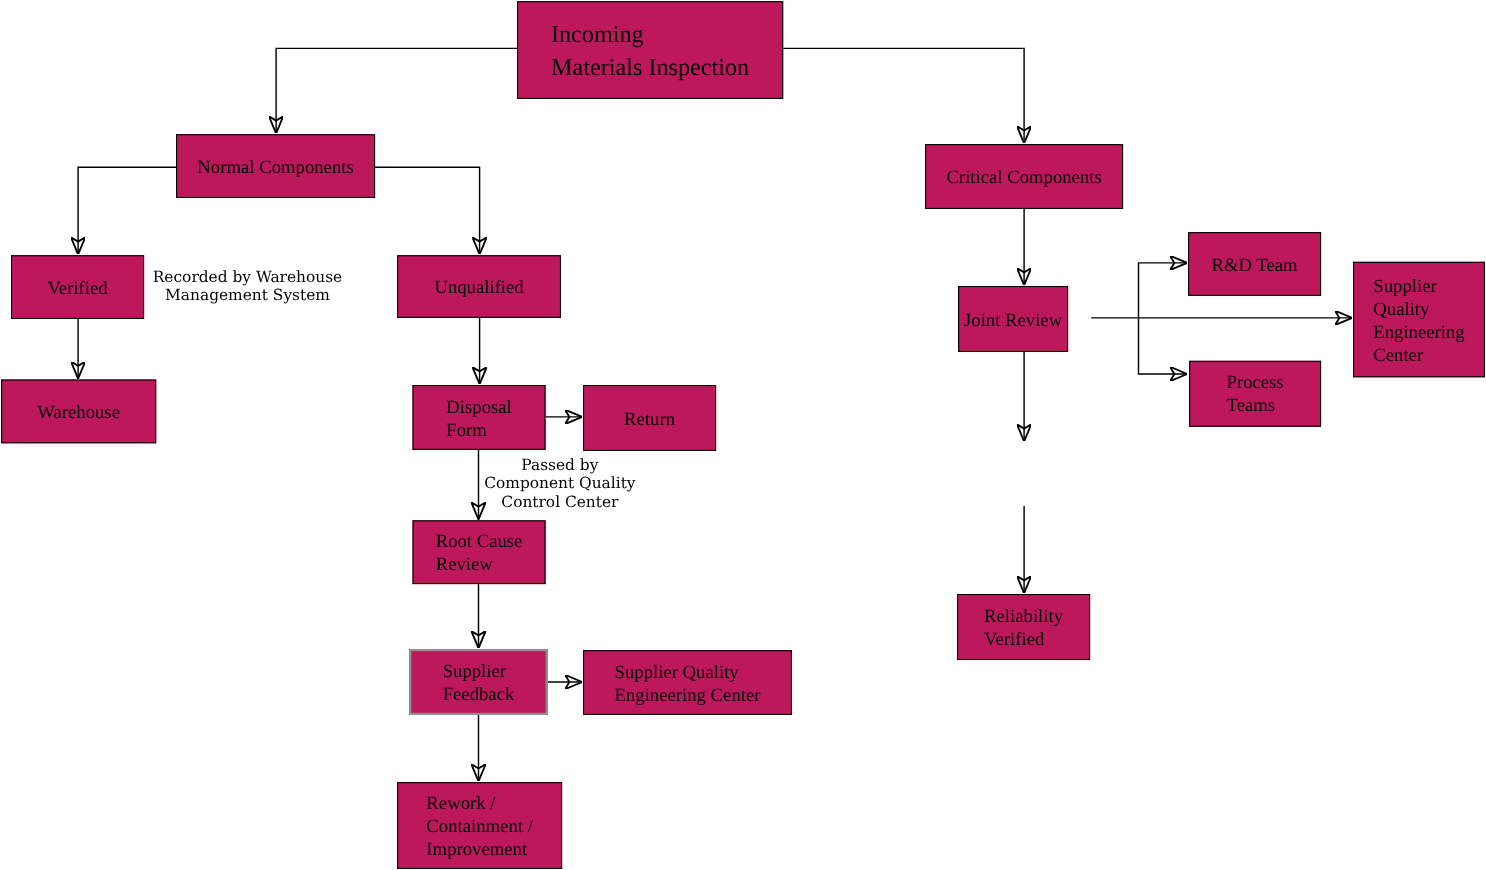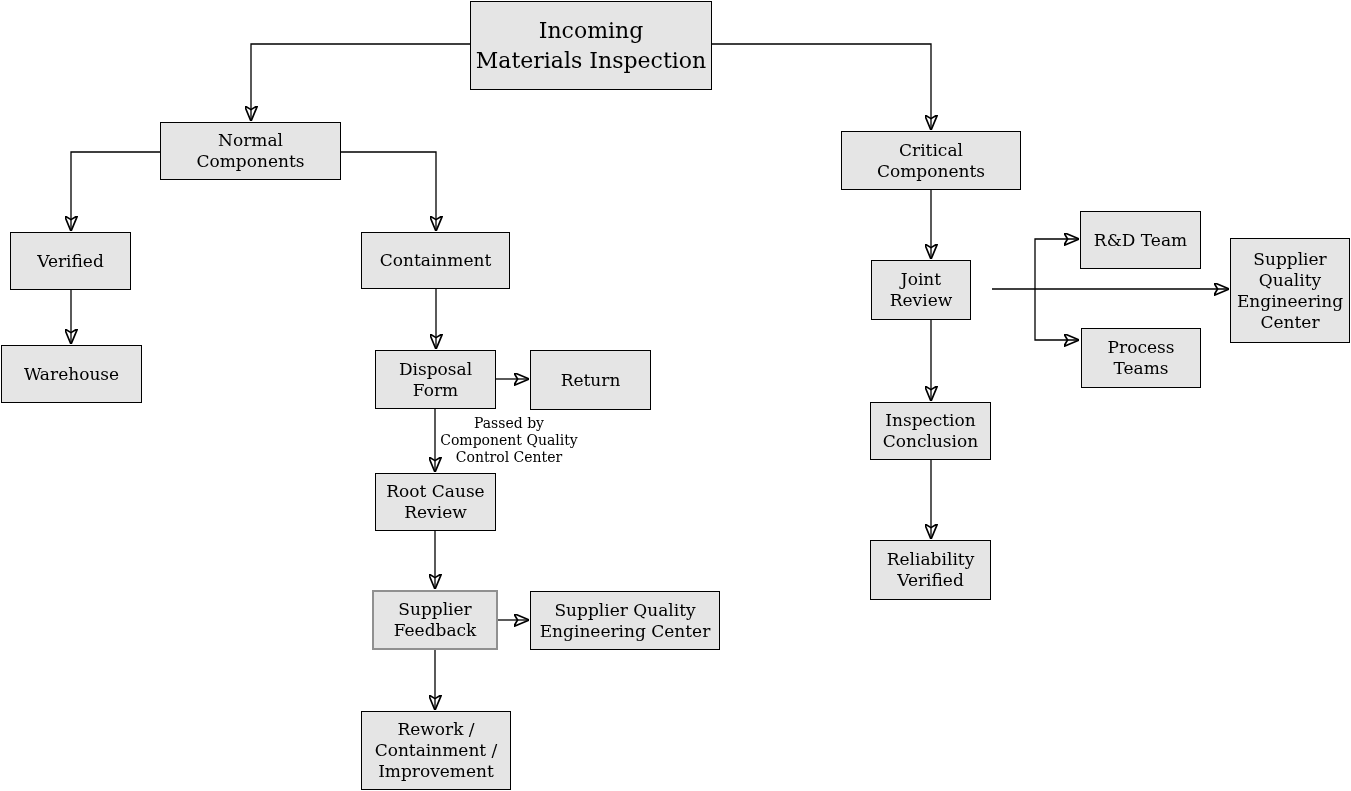--- a/index.html
+++ b/index.html
@@ -25,27 +25,27 @@
   }
   .edges path {
     fill: none;
     stroke: #000000;
     stroke-width: 1.3;
   }
   .node {
     position: absolute;
     box-sizing: border-box;
     border: 1px solid #000000;
-    background: #e5e5e5;
+    background: #be185d;
     display: flex;
     align-items: center;
     justify-content: center;
-    text-align: center;
     font-size: 17px;
     line-height: 21px;
+    font-family: Liberation Serif, serif;
   }
   .node .label {
     white-space: pre-line;
     padding: 0 2px;
   }
   .node.title {
     font-size: 22px;
     line-height: 30px;
   }
   .node.highlight {
@@ -100,21 +100,21 @@
 
   <div class="node" style="left:841px;top:131px;width:180px;height:59px">
     <span class="label">Critical Components</span>
   </div>
 
   <div class="node" style="left:10px;top:232px;width:121px;height:58px">
     <span class="label">Verified</span>
   </div>
 
   <div class="node" style="left:361px;top:232px;width:149px;height:57px">
-    <span class="label">Containment</span>
+    <span class="label">Unqualified</span>
   </div>
 
   <div class="node" style="left:1px;top:345px;width:141px;height:58px">
     <span class="label">Warehouse</span>
   </div>
 
   <div class="node" style="left:375px;top:350px;width:121px;height:59px">
     <span class="label">Disposal
 Form</span>
   </div>
@@ -157,28 +157,26 @@
 Teams</span>
   </div>
 
   <div class="node" style="left:1230px;top:238px;width:120px;height:105px">
     <span class="label">Supplier
 Quality
 Engineering
 Center</span>
   </div>
 
-  <div class="node" style="left:870px;top:402px;width:121px;height:58px">
-    <span class="label">Inspection
-Conclusion</span>
-  </div>
 
   <div class="node" style="left:870px;top:540px;width:121px;height:60px">
     <span class="label">Reliability
 Verified</span>
   </div>
 
+  <div class="annotation" style="left:135px;top:244px;width:180px">Recorded by Warehouse
+Management System</div>
 
   <div class="annotation" style="left:439px;top:415px;width:140px">Passed by
 Component Quality
 Control Center</div>
 
 </div>
 
 </body></html>

